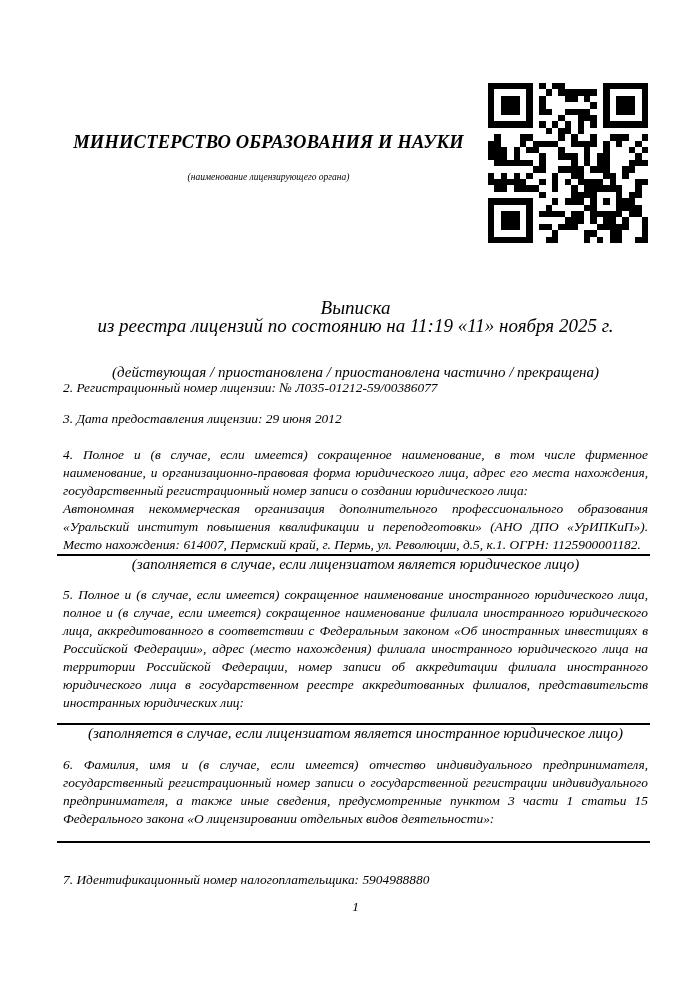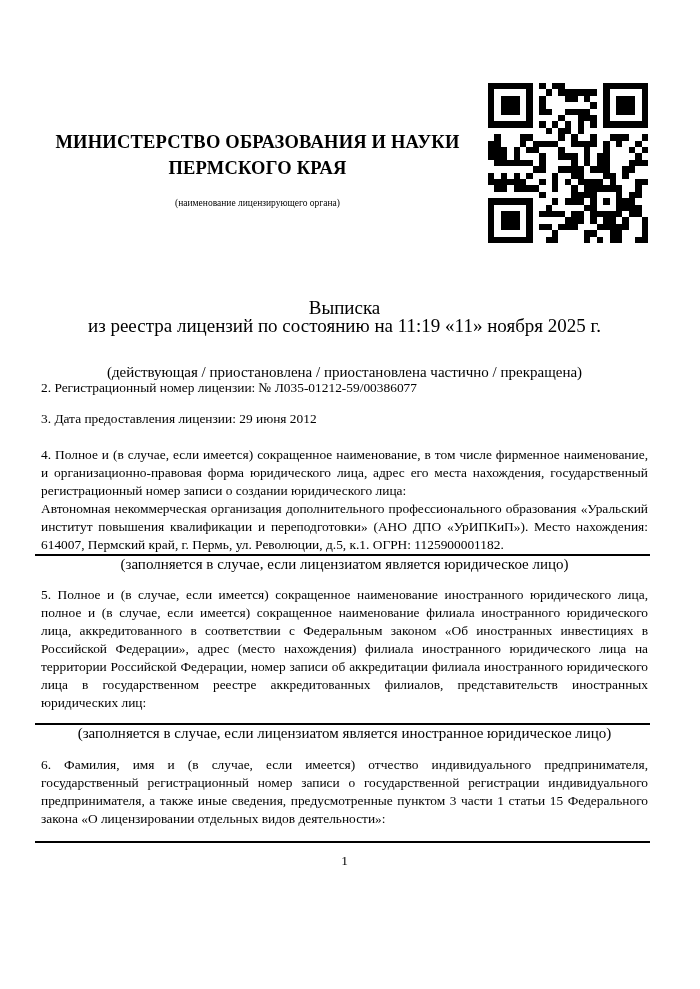--- a/index.html
+++ b/index.html
@@ -1,21 +1,22 @@
 <!DOCTYPE html>
 <html lang="ru"><head>
 <meta charset="utf-8">
 <style>
   html,body{margin:0;padding:0;background:#ffffff;}
   .page{
     width:680px;height:989px;box-sizing:border-box;position:relative;
     background:#ffffff;color:#000;
     font-family:"Liberation Serif","DejaVu Serif",serif;
-    padding:83px 32px 0 41px;
+    padding:83px 32px 0 63px;
     overflow:hidden;
+    font-style:italic;
   }
   .header{display:flex;align-items:flex-start;}
   .header-left{flex:1 1 auto;text-align:center;padding-top:46px;padding-right:14px;}
   .ministry{font-weight:bold;font-size:18.5px;line-height:26px;letter-spacing:.2px;}
   .ministry-caption{font-size:9.5px;line-height:12px;margin-top:16px;}
   .qr{width:160px;height:160px;flex:0 0 auto;}
   .qr svg{display:block;width:160px;height:160px;shape-rendering:crispEdges;}
   .doc-title{margin-top:56px;text-align:center;font-size:19px;line-height:18px;}
   .items{margin-top:31px;font-size:13.4px;line-height:18px;}
   .para{text-align:justify;}
@@ -34,21 +35,20 @@
 </style>
 </head>
 <body>
 
 <div class="page">
 
   <div class="header">
     <div class="header-left">
       <div class="ministry">
         <span>МИНИСТЕРСТВО ОБРАЗОВАНИЯ И НАУКИ</span><br>
-        <span>ПЕРМСКОГО КРАЯ</span>
       </div>
       <div class="ministry-caption">(наименование лицензирующего органа)</div>
     </div>
     <div class="qr" id="qr">
         <svg viewBox="0 0 25 25" xmlns="http://www.w3.org/2000/svg" fill="#000">
           <rect x="0" y="0" width="1" height="1"></rect>
           <rect x="1" y="0" width="1" height="1"></rect>
           <rect x="2" y="0" width="1" height="1"></rect>
           <rect x="3" y="0" width="1" height="1"></rect>
           <rect x="4" y="0" width="1" height="1"></rect>
@@ -398,18 +398,21 @@
       <div class="para">5. Полное и (в случае, если имеется) сокращенное наименование иностранного юридического лица, полное и (в случае, если имеется) сокращенное наименование филиала иностранного юридического лица, аккредитованного в соответствии с Федеральным законом «Об иностранных инвестициях в Российской Федерации», адрес (место нахождения) филиала иностранного юридического лица на территории Российской Федерации, номер записи об аккредитации филиала иностранного юридического лица в государственном реестре аккредитованных филиалов, представительств иностранных юридических лиц:</div>
       <div class="rule rule-gap-5"></div>
       <div class="caption cap-gap">(заполняется в случае, если лицензиатом является иностранное юридическое лицо)</div>
     </div>
 
     <div class="item mt-i6">
       <div class="para">6. Фамилия, имя и (в случае, если имеется) отчество индивидуального предпринимателя, государственный регистрационный номер записи о государственной регистрации индивидуального предпринимателя, а также иные сведения, предусмотренные пунктом 3 части 1 статьи 15 Федерального закона «О лицензировании отдельных видов деятельности»:</div>
       <div class="rule rule-gap-6"></div>
     </div>
 
+    <div class="item mt-i7">
+      <div class="para">7. Идентификационный номер налогоплательщика: 5904988880</div>
+    </div>
 
   </div>
 
   <div class="page-number">1</div>
 
 </div>
 
 </body></html>

